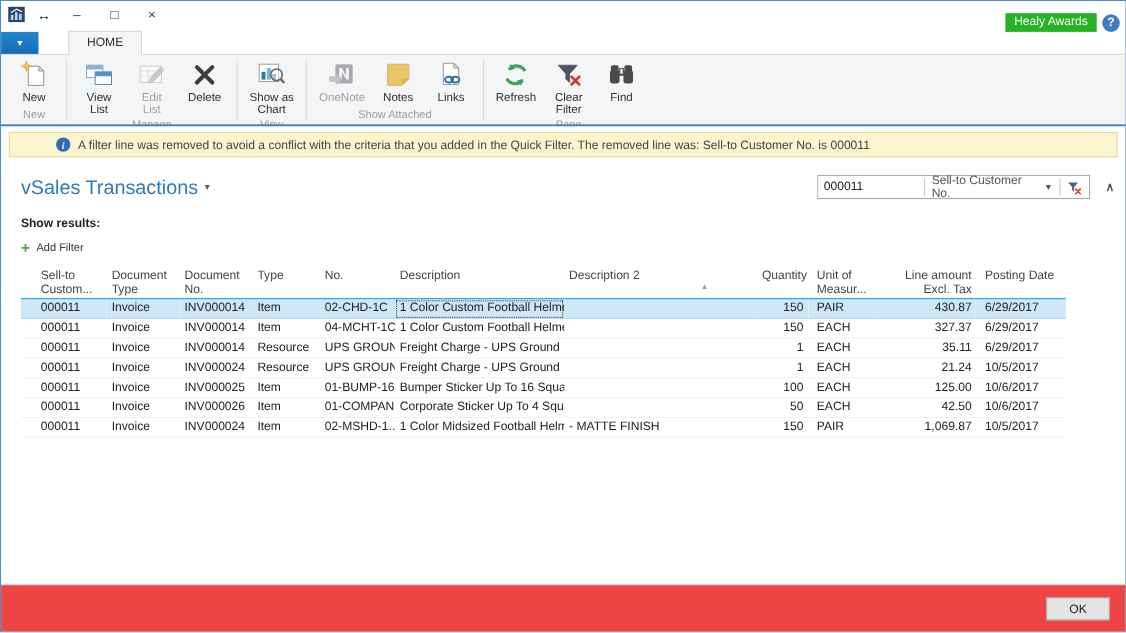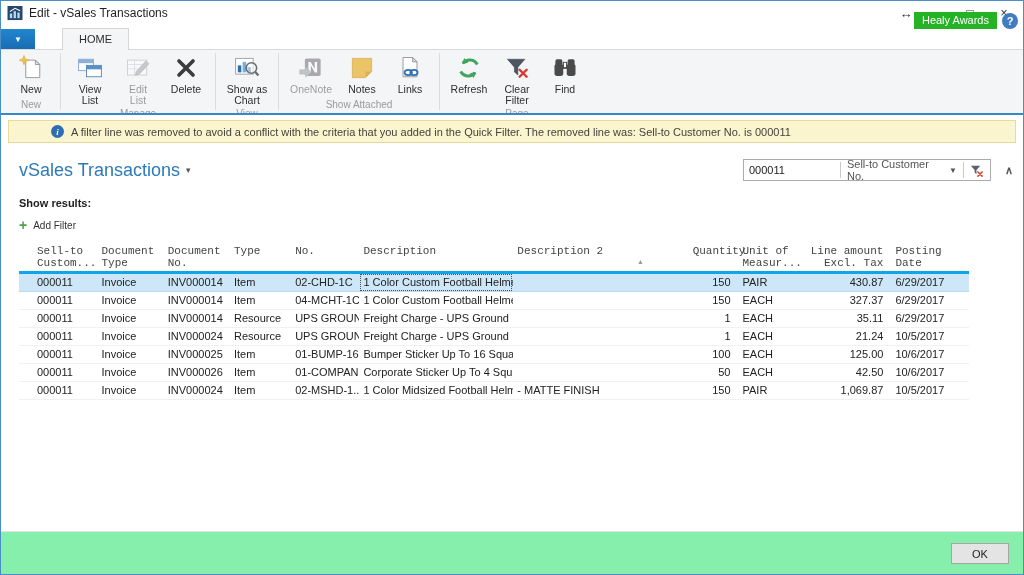--- a/index.html
+++ b/index.html
@@ -55,55 +55,54 @@
   .collapse-btn { margin:0 10px 0 14px; font-size:11px; color:#555; font-weight:bold; cursor:pointer; }
 
   .show-results { font-size:11px; font-weight:bold; color:#222; margin-top:14px; }
   .add-filter { display:flex; align-items:center; margin-top:10px; cursor:pointer; }
   .add-filter .plus { color:#4ca64c; font-size:14px; font-weight:bold; margin-right:6px; line-height:12px; }
   .add-filter .af-lbl { font-size:10px; color:#333; }
 
   
   .table-wrap { position:relative; margin-top:12px; }
   table { border-collapse:collapse; table-layout:fixed; width:950px; font-size:11px; color:#222; }
-  th { font-weight:normal; text-align:left; vertical-align:top; white-space:pre-line; color:#444; padding:2px 4px; line-height:12px; border-bottom:3px solid #0ea5e9; height:28px; cursor:pointer;font-family:Liberation Mono, monospace; }
+  th { font-weight:normal; text-align:left; vertical-align:top; white-space:pre-line; color:#444; padding:2px 4px; line-height:12px; border-bottom:1px solid #0ea5e9; height:28px; cursor:pointer; }
   td { padding:2px 4px; height:18px; line-height:13px; white-space:nowrap; overflow:hidden; border-bottom:1px solid #eef2f6; cursor:default; }
   th:nth-child(1), td:nth-child(1) { width:77px; padding-left:18px; }
   th:nth-child(2), td:nth-child(2) { width:65px; }
   th:nth-child(3), td:nth-child(3) { width:65px; }
   th:nth-child(4), td:nth-child(4) { width:60px; }
   th:nth-child(5), td:nth-child(5) { width:67px; }
   th:nth-child(6), td:nth-child(6) { width:151px; }
   th:nth-child(7), td:nth-child(7) { width:172px; }
   th:nth-child(8), td:nth-child(8) { width:45px; text-align:right; }
   th:nth-child(9), td:nth-child(9) { width:62px; padding-left:8px; }
   th:nth-child(10), td:nth-child(10){ width:88px; text-align:right; }
   th:nth-child(11), td:nth-child(11){ width:80px; padding-left:8px; }
   tr.selected td { background:#cde7f8; border-bottom:1px solid #b9d9ef; }
   tr.selected td:nth-child(6) { outline:1px dotted #4c4c4c; outline-offset:-2px; }
   .sort-arrow { position:absolute; left:618px; top:15px; font-size:7px; color:#9a9a9a; }
 
   
-  .footer { flex:0 0 auto; height:43px; border-top:1px solid #e4e4e4; background:#86efac; display:flex; justify-content:flex-end; align-items:flex-start; padding:11px 14px 0 0; }
+  .footer { flex:0 0 auto; height:43px; border-top:1px solid #e4e4e4; background:#ef4444; display:flex; justify-content:flex-end; align-items:flex-start; padding:11px 14px 0 0; }
   .ok-btn { width:58px; height:21px; background:#e4e4e4; border:1px solid #a6a6a6; font-size:11px; color:#222; font-family:"Liberation Sans", sans-serif; cursor:pointer; }
 </style>
 </head>
 <body>
 
 <div class="window">
 
   <div class="titlebar">
     <svg class="app-icon" viewBox="0 0 16 16">
       <rect x="0" y="0" width="16" height="15" fill="#26486e"></rect>
       <rect x="2.5" y="8" width="2.5" height="5" fill="#bcd6ee"></rect>
       <rect x="6.5" y="5.5" width="2.5" height="7.5" fill="#bcd6ee"></rect>
       <rect x="10.5" y="7" width="2.5" height="6" fill="#bcd6ee"></rect>
       <path d="M2.5 6 L8 2.5 L13.5 5" stroke="#ffffff" stroke-width="1.2" fill="none"></path>
     </svg>
-    <span class="title-text">Edit - vSales Transactions</span>
     <div class="win-controls">
       <span class="win-btn resize">↔</span>
       <span class="win-btn">–</span>
       <span class="win-btn">□</span>
       <span class="win-btn">×</span>
     </div>
   </div>
 
   <div class="tabrow">
     <div class="appmenu-btn">

